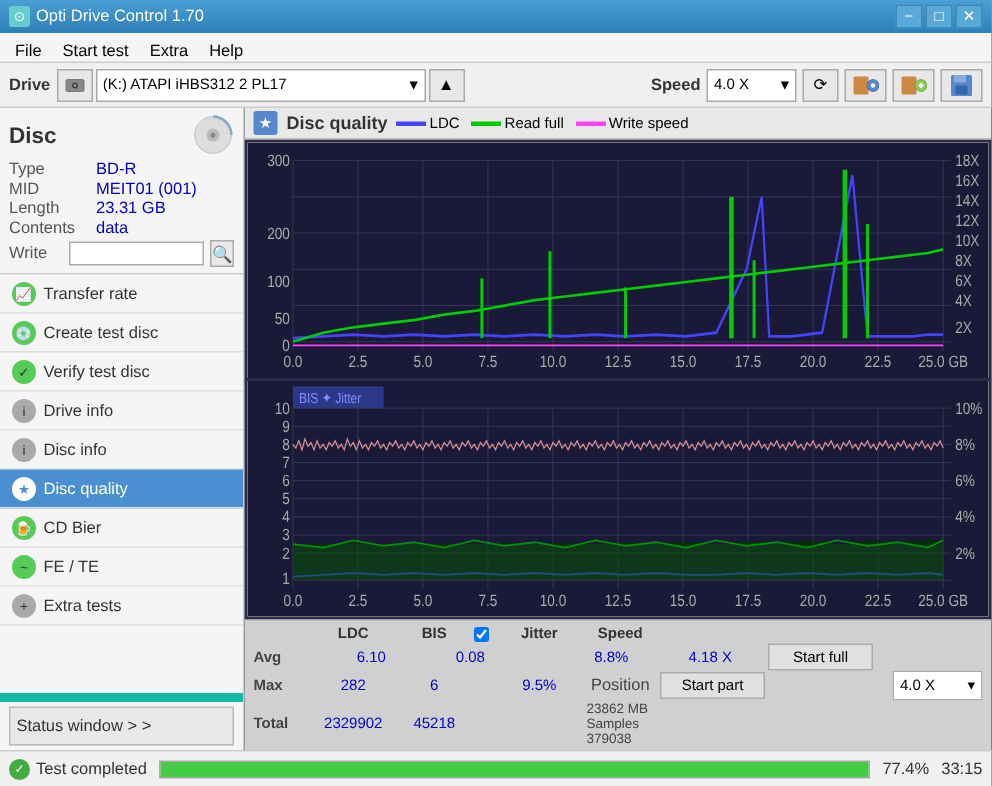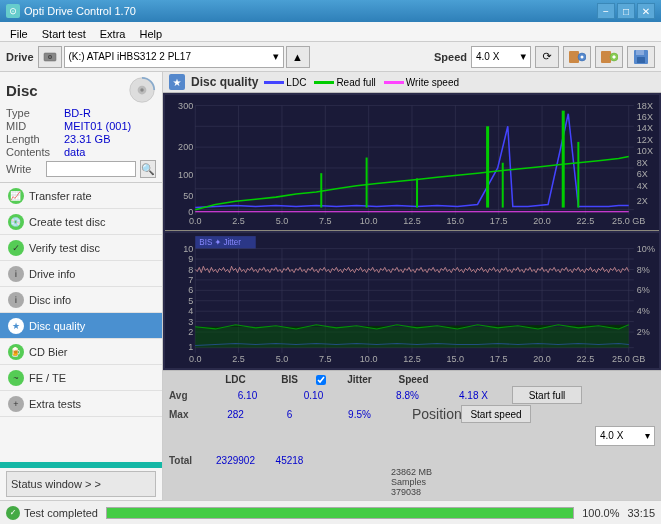--- a/index.html
+++ b/index.html
@@ -478,49 +478,49 @@
             <input type="checkbox" checked="" style="width: 10px; height: 10px;">
           </div>
           <div style="width: 55px; text-align: center; font-weight: bold; color: #333;">Jitter</div>
           <div style="width: 45px; text-align: center; font-weight: bold; color: #333;">Speed</div>
           <div style="width: 70px;"></div>
         </div>
 
         <div style="display: flex; gap: 16px; align-items: center;">
           <div style="width: 35px; font-weight: bold; color: #444;">Avg</div>
           <div style="width: 55px; text-align: center; color: #0000cc;">6.10</div>
-          <div style="width: 45px; text-align: center; color: #0000cc;">0.10</div>
+          <div style="width: 45px; text-align: center; color: #0000cc;">0.08</div>
           <div style="width: 12px;"></div>
           <div style="width: 55px; text-align: center; color: #0000cc;">8.8%</div>
           <div style="width: 45px; text-align: center; color: #0000cc;">4.18 X</div>
           <div style="width: 70px; display: flex; flex-direction: column; gap: 2px;">
             <button class="action-btn" style="font-size:10px; height:18px;">Start full</button>
           </div>
         </div>
 
         <div style="display: flex; gap: 4px; align-items: center;">
           <div style="width: 35px; font-weight: bold; color: #444;">Max</div>
           <div style="width: 55px; text-align: center; color: #0000cc;">282</div>
           <div style="width: 45px; text-align: center; color: #0000cc;">6</div>
           <div style="width: 12px;"></div>
           <div style="width: 55px; text-align: center; color: #0000cc;">9.5%</div>
-          <div style="width: 45px; text-align: center; font-size:14px; color: #444; margin-left: 21px;">Position</div>
+          <div style="width: 45px; text-align: center; font-size:11px; color: #444;">Position</div>
           <div style="width: 70px; display: flex; flex-direction: column; gap: 2px;">
-            <button class="action-btn" style="font-size:10px; height:18px;">Start speed</button>
+            <button class="action-btn" style="font-size:10px; height:18px;">Start part</button>
           </div>
         </div>
 
         <div style="display: flex; gap: 4px; align-items: center;">
           <div style="width: 35px; font-weight: bold; color: #444;">Total</div>
           <div style="width: 55px; text-align: center; color: #0000cc;">2329902</div>
           <div style="width: 45px; text-align: center; color: #0000cc;">45218</div>
           <div style="width: 12px;"></div>
           <div style="width: 55px;"></div>
           <div style="display: flex; flex-direction: column; gap: 0px;">
-            <div style="font-size: 9px; color: #444; margin-top: 43px;">23862 MB</div>
+            <div style="font-size: 9px; color: #444;">23862 MB</div>
             <div style="font-size: 9px; color: #444;">Samples</div>
             <div style="font-size: 9px; color: #444;">379038</div>
           </div>
         </div>
       </div>
 
       <div style="display: flex; align-items: center; gap: 2px;">
         <div style="width: 60px; height: 20px; border: 1px solid #aaa; background: white; font-size: 10px; display: flex; align-items: center; padding: 0 4px;">
           <span>4.0 X</span>
           <span style="margin-left: auto;">▾</span>
@@ -531,15 +531,15 @@
 </div>
 
 <div class="status-bar">
   <div class="status-left">
     <div class="status-icon">✓</div>
     <span class="status-text">Test completed</span>
   </div>
   <div class="progress-bar-container">
     <div class="progress-bar-fill" style="width: 100%;"></div>
   </div>
-  <span class="progress-text">100.0%</span>
+  <span class="progress-text">77.4%</span>
   <span class="time-text">33:15</span>
 </div>
 
 </body></html>

